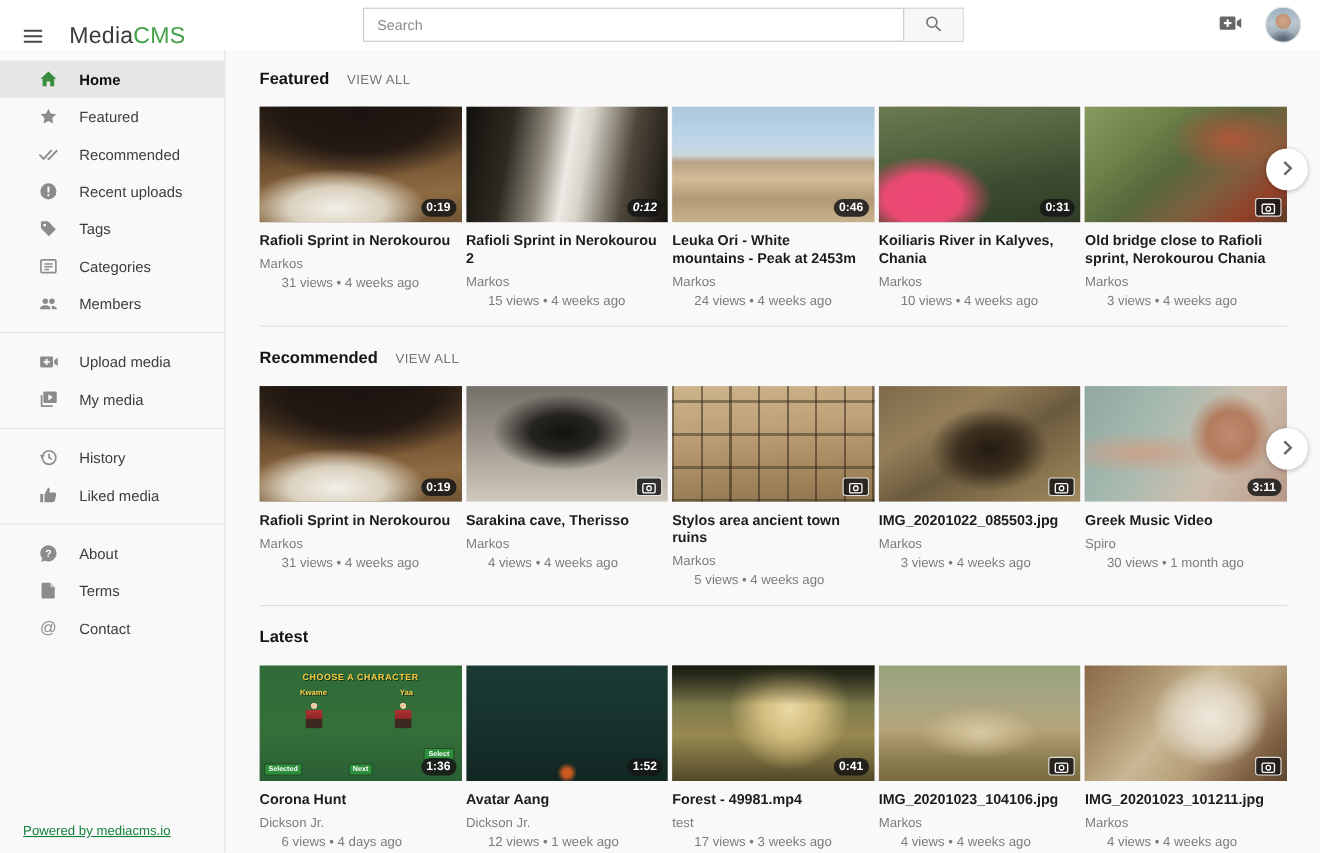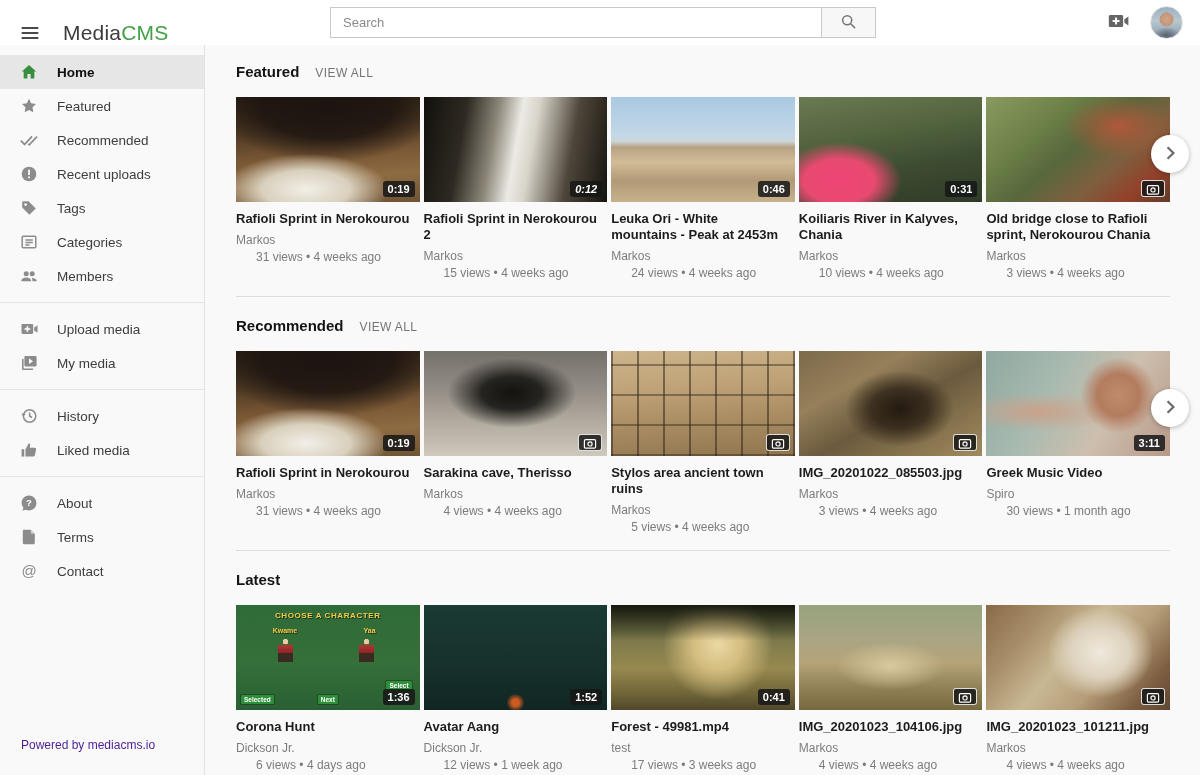--- a/index.html
+++ b/index.html
@@ -21,39 +21,39 @@
   .cast-btn { width:26px; height:26px; color:#666; display:flex; align-items:center; justify-content:center; cursor:pointer; background:none; border:none; padding:0; }
   .avatar { width:33px; height:33px; border-radius:50%; cursor:pointer; overflow:hidden;
     background:
       radial-gradient(circle 10px at 50% 40%, #d2a587 0%, #c1957a 68%, rgba(0,0,0,0) 72%),
       radial-gradient(ellipse 17px 11px at 50% 92%, #53626e 0%, rgba(83,98,110,0) 78%),
       linear-gradient(180deg, #9ab0c0 0%, #b9c7cf 45%, #8a9aa8 100%);
     border:1px solid #e3e3e3; box-sizing:border-box;
   }
   
   .sidebar { position:fixed; top:45px; left:0; bottom:0; width:205px; background:#f9f9f9; border-right:1px solid #e2e2e2; box-sizing:border-box; padding-top:10px; z-index:20; }
-  .sidebar-item { height:34px; display:flex; align-items:center; padding-left:19px; cursor:pointer; }
+  .sidebar-item { height:34px; display:flex; align-items:center; padding-left:34px; cursor:pointer; }
   .sidebar-item .icon { width:19px; height:19px; color:#8c8c8c; display:flex; align-items:center; justify-content:center; flex:none; }
   .sidebar-item .label { margin-left:19px; font-size:13.5px; color:#3d3d3d; white-space:nowrap; }
   .sidebar-item.active { background:#e6e6e6; }
   .sidebar-item.active .icon { color:#388e3c; }
   .sidebar-item.active .label { font-weight:bold; color:#101010; }
   .sidebar-divider { border-top:1px solid #e4e4e4; margin:9px 0; }
-  .sidebar-footer { position:absolute; bottom:23px; left:21px; font-size:12px; color:#4c1d95; }
+  .sidebar-footer { position:absolute; bottom:13px; left:21px; font-size:12px; color:#15803d;text-decoration:underline; }
   
   .main { margin:45px 0 0 205px; padding:18px 30px 0 31px; height:712px; overflow:hidden; }
   .section { position:relative; width:934px; padding-bottom:16px; margin-bottom:20px; border-bottom:1px solid #dedede; }
   .section:last-child { border-bottom:none; margin-bottom:0; }
   .section-header { display:flex; align-items:baseline; margin-bottom:17px; }
   .section-title { margin:0; font-size:15px; font-weight:bold; color:#141414; }
   .view-all { margin-left:16px; font-size:12px; color:#757575; letter-spacing:0.4px; cursor:pointer; text-decoration:none; }
   .cards { display:grid; grid-template-columns:repeat(5,1fr); gap:4px; }
   .card { cursor:pointer; min-width:0; }
   .thumb { position:relative; height:105px; background-color:#888; }
-  .badge { position:absolute; right:5px; bottom:5px; background:rgba(22,22,22,0.85); color:#fff; font-size:11px; font-weight:bold; padding:1px 5px; border-radius:3px; line-height:14px; }
+  .badge { position:absolute; right:5px; bottom:5px; background:rgba(22,22,22,0.85); color:#fff; font-size:11px; font-weight:bold; padding:1px 5px; border-radius:8px; line-height:14px; }
   .badge.cam { padding:2px 4px 0; border:1px solid rgba(255,255,255,0.85); border-radius:3px; line-height:0; }
   .card-title { margin-top:9px; padding-right:8px; font-size:13px; font-weight:bold; color:#1c1c1c; line-height:16px; }
   .card-author { margin-top:6px; font-size:12px; color:#7c7c7c; }
   .card-meta { margin-top:3px; font-size:12px; color:#7c7c7c;margin-left:20px; }
   .next-btn { position:absolute; top:72px; right:-19px; width:38px; height:38px; border-radius:50%; border:none; padding:0;
     background:#fff; box-shadow:0 1px 5px rgba(0,0,0,0.28); display:flex; align-items:center; justify-content:center; cursor:pointer; z-index:5; }
   
   .ov-title { position:absolute; top:6px; left:0; right:0; text-align:center; font-size:8px; font-weight:bold; color:#f6c945; letter-spacing:0.6px; text-shadow:1px 1px 0 rgba(0,0,0,0.55); }
   .ov-name { position:absolute; top:22px; font-size:7px; font-weight:bold; color:#f6c945; text-shadow:1px 1px 0 rgba(0,0,0,0.55); }
   .ov-name.left { left:20%; } .ov-name.right { right:24%; }

